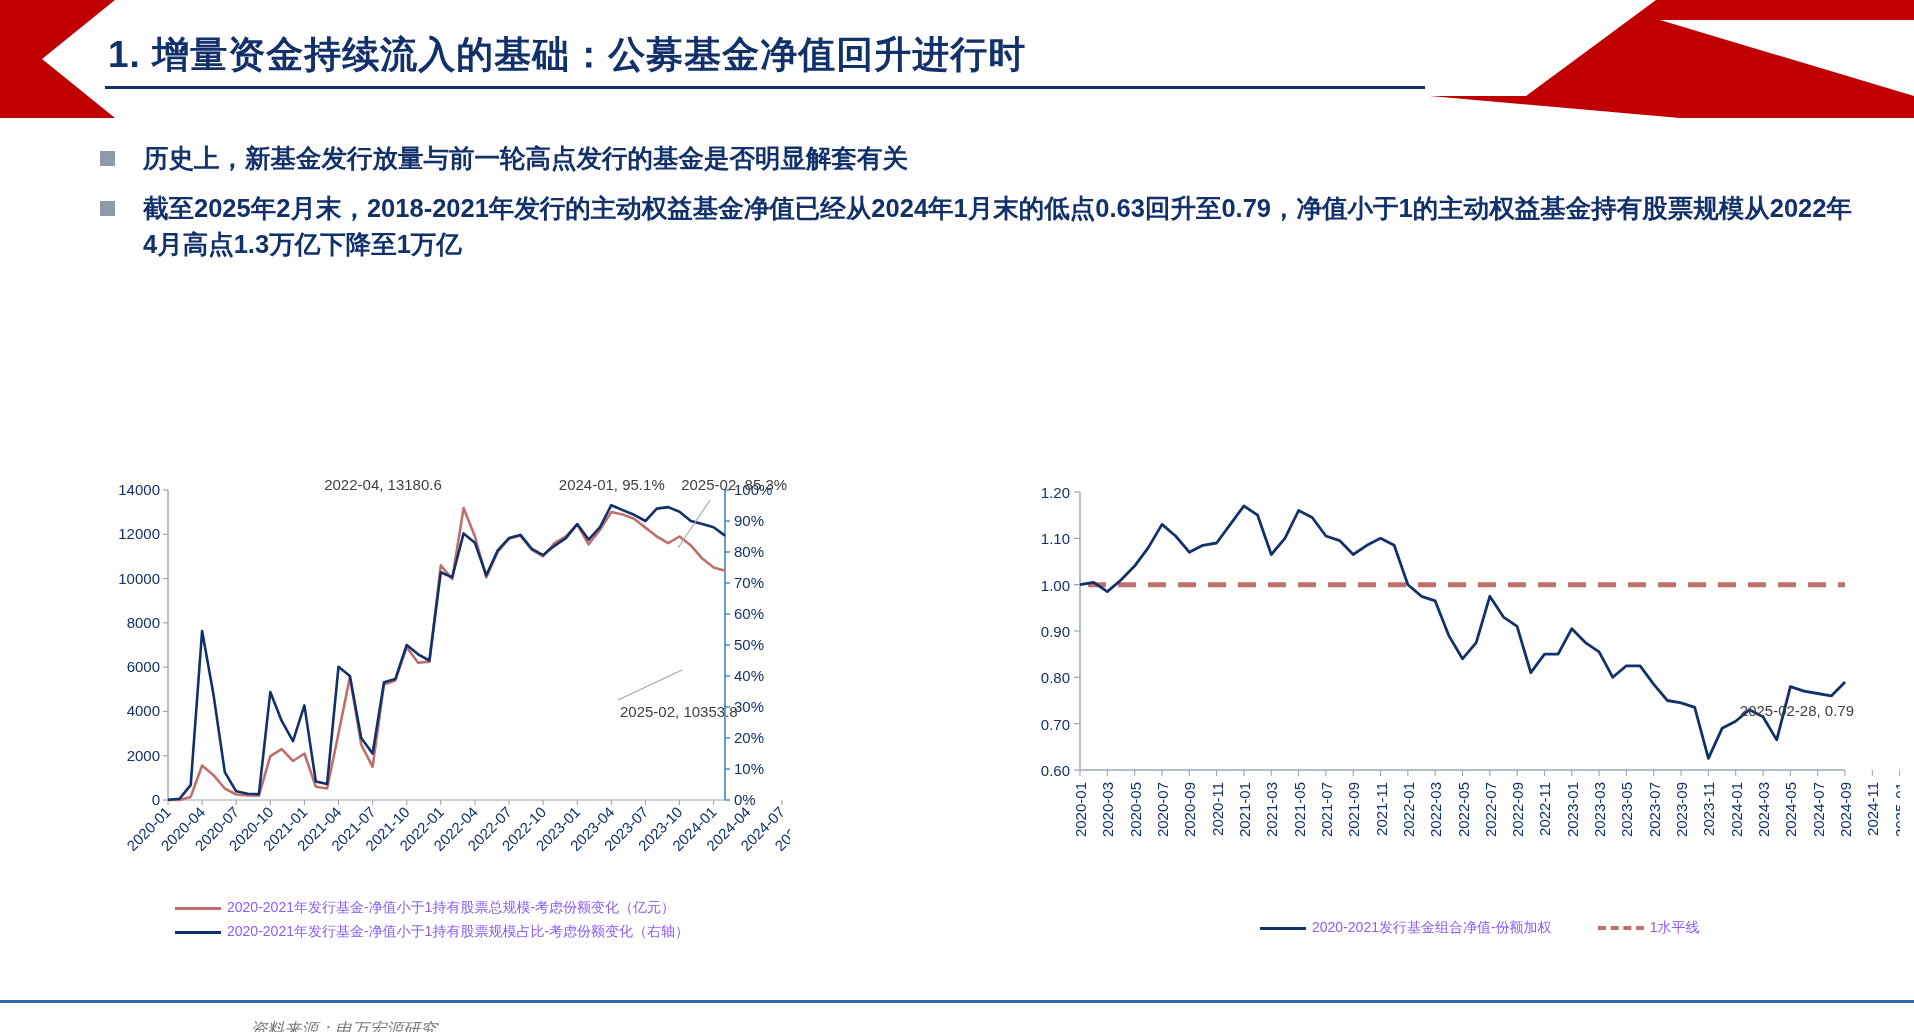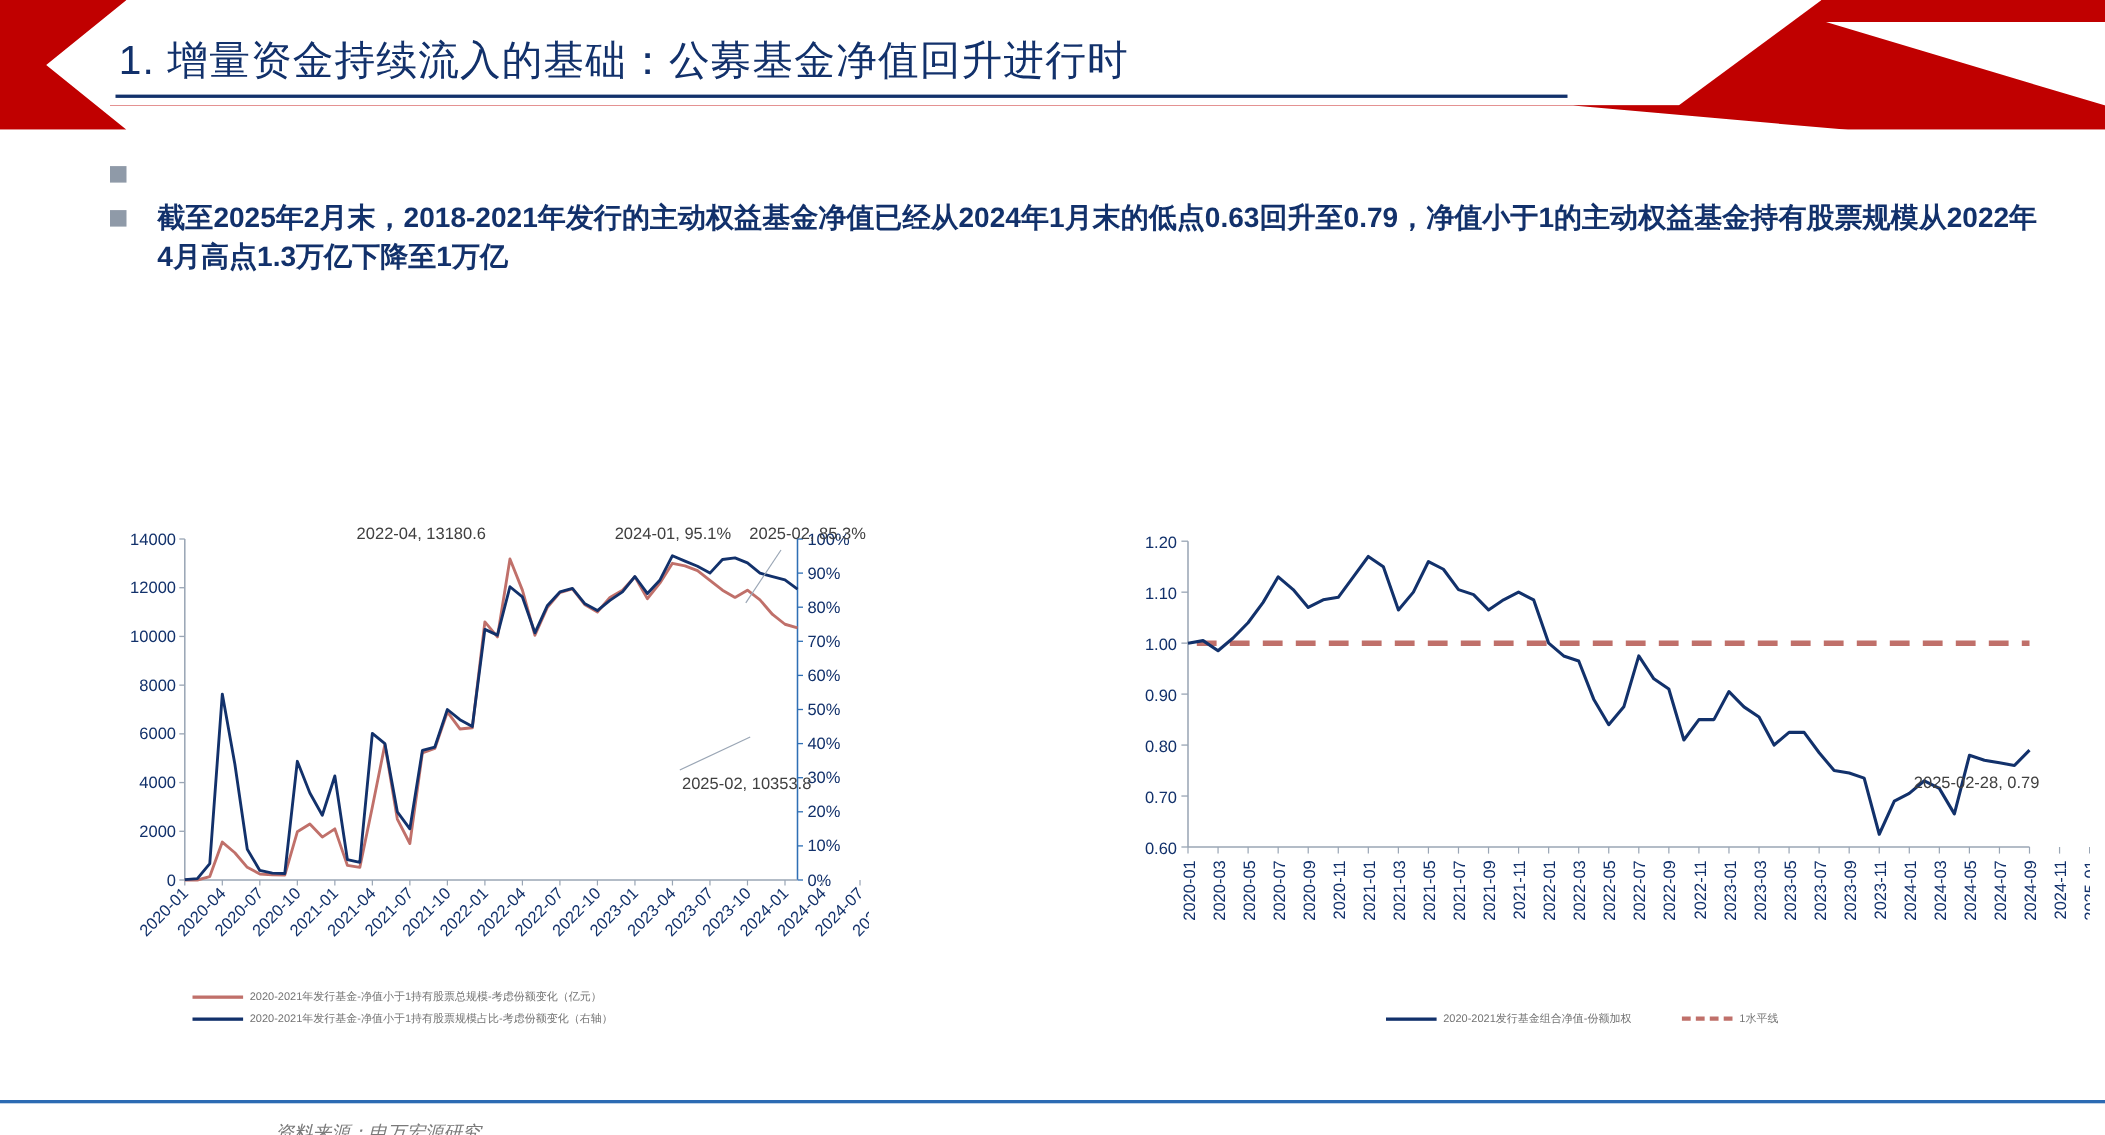--- a/index.html
+++ b/index.html
@@ -20,21 +20,21 @@
     position:absolute;left:0;top:0;width:1914px;height:118px;
     background:#c00000;
     clip-path:polygon(0 0, 1914px 0, 1914px 20px, 1660px 20px, 1914px 96px, 1914px 118px, 1680px 118px, 1430px 96px, 100px 96px, 100px 0);
   }
   .hdr-white{
     position:absolute;left:96px;top:0px;width:1560px;height:96px;background:#ffffff;
     clip-path:polygon(0 0,1560px 0,1430px 96px,0 96px);
   }
   .hdr-title{
     position:absolute;left:108px;top:30px;
-    font-size:37px;font-weight:normal;color:#12316b;
+    font-size:37px;font-weight:bold;color:#12316b;
     letter-spacing:1px;white-space:nowrap;
   }
   .hdr-underline{
     position:absolute;left:105px;top:86px;width:1320px;height:3px;background:#12316b;
   }
   
   .logo{position:absolute;left:1688px;top:24px;width:208px;height:62px;}
   .logo-mark{position:absolute;left:0;top:4px;width:56px;height:54px;}
   .logo-text{
     position:absolute;left:60px;top:2px;
@@ -54,21 +54,21 @@
   .bullet-text{
     font-size:25.5px;font-weight:bold;color:#12316b;line-height:1.42;
     letter-spacing:0px;
   }
   
   .chart-wrap{position:absolute;}
   #chart-left{left:110px;top:470px;width:680px;height:500px;}
   #chart-right{left:1010px;top:470px;width:890px;height:500px;}
   .axis-label{font-size:15px;fill:#12316b;}
   .ann-label{font-size:15px;fill:#404040;}
-  .legend-text{font-size:10px;color:#737373;white-space:nowrap;}
+  .legend-text{font-size:14px;color:#8b5cf6;white-space:nowrap;}
   .legend-row{display:flex;align-items:center;margin-top:6px;}
   .legend-swatch{width:46px;height:0;border-top:3.5px solid;margin-right:6px;}
   .legend-swatch.dash{border-top-style:dashed;border-top-width:4px;}
   .lg-wrap-left{position:absolute;left:175px;top:893px;}
   .lg-wrap-right{position:absolute;left:1275px;top:920px;display:flex;gap:46px;}
   
   .footer-line{position:absolute;left:0;top:1000px;width:1914px;height:3px;background:#2c6bb3;}
   .footer-txt{position:absolute;left:250px;top:1018px;font-size:17px;color:#7a7a7a;font-style:italic;}
 </style>
 </head>
@@ -79,20 +79,21 @@
   <div class="hdr-white"></div>
   <div class="hdr-red-left"></div>
   <div class="hdr-title">1. 增量资金持续流入的基础：公募基金净值回升进行时</div>
   <div class="hdr-underline"></div>
 
 </div>
 
 <div class="bullets">
   <div class="bullet-row">
     <div class="bullet-sq"></div>
+    <div class="bullet-text">历史上，新基金发行放量与前一轮高点发行的基金是否明显解套有关</div>
   </div>
   <div class="bullet-row">
     <div class="bullet-sq"></div>
     <div class="bullet-text">截至2025年2月末，2018-2021年发行的主动权益基金净值已经从2024年1月末的低点0.63回升至0.79，净值小于1的主动权益基金持有股票规模从2022年4月高点1.3万亿下降至1万亿</div>
   </div>
 </div>
 
 <div class="chart-wrap" id="chart-left">
   <svg id="svg-left" width="680" height="420" viewBox="0 0 680 420">
       <line x1="58" y1="20" x2="58" y2="330" stroke="#9aa6b5" stroke-width="1.4"></line>

